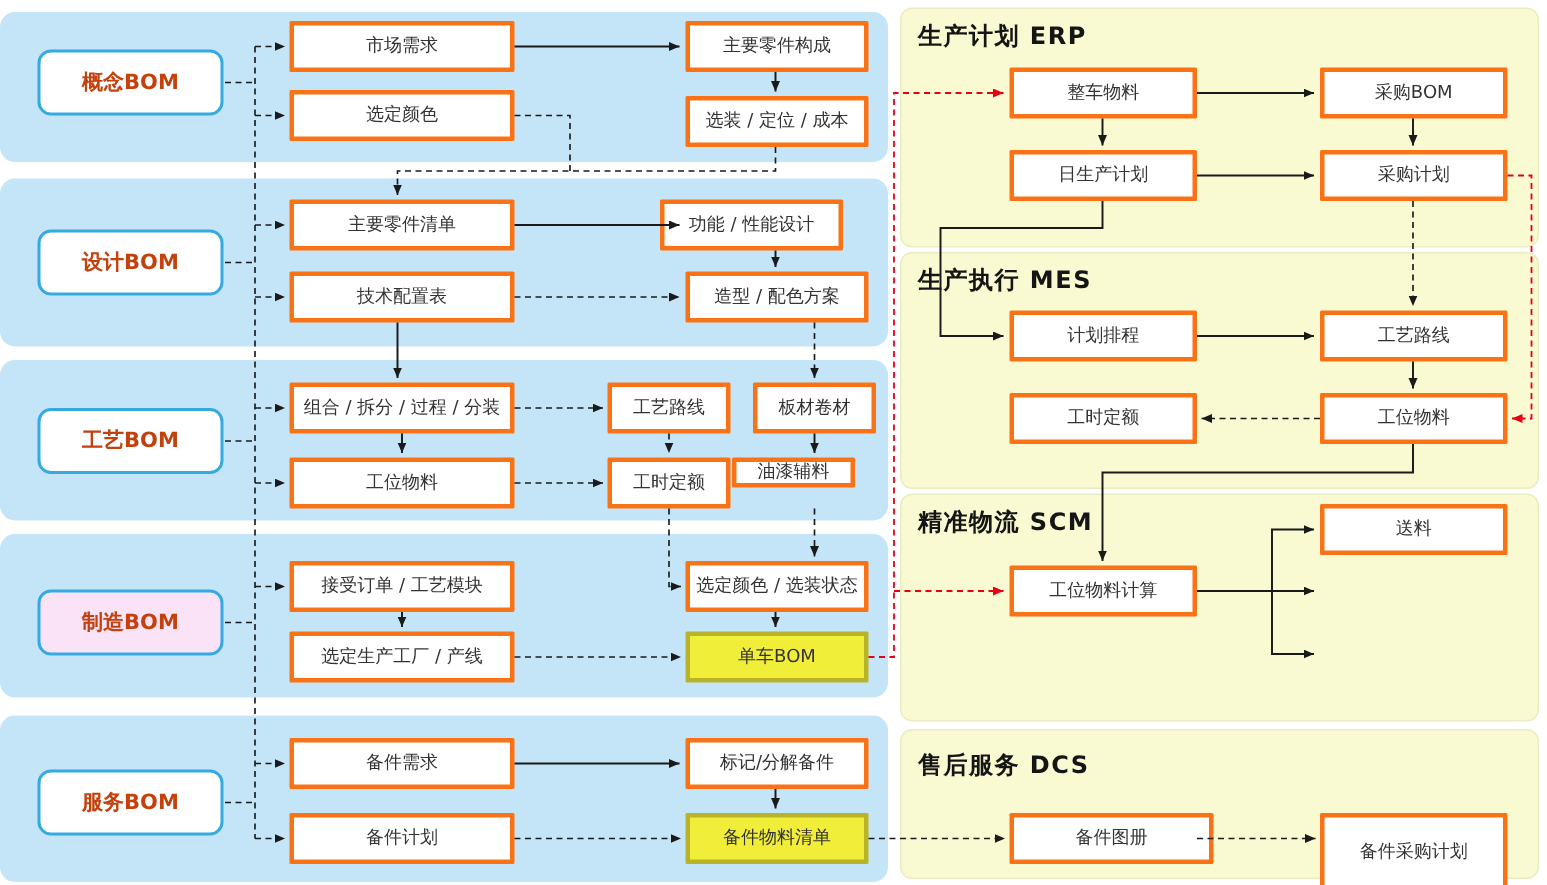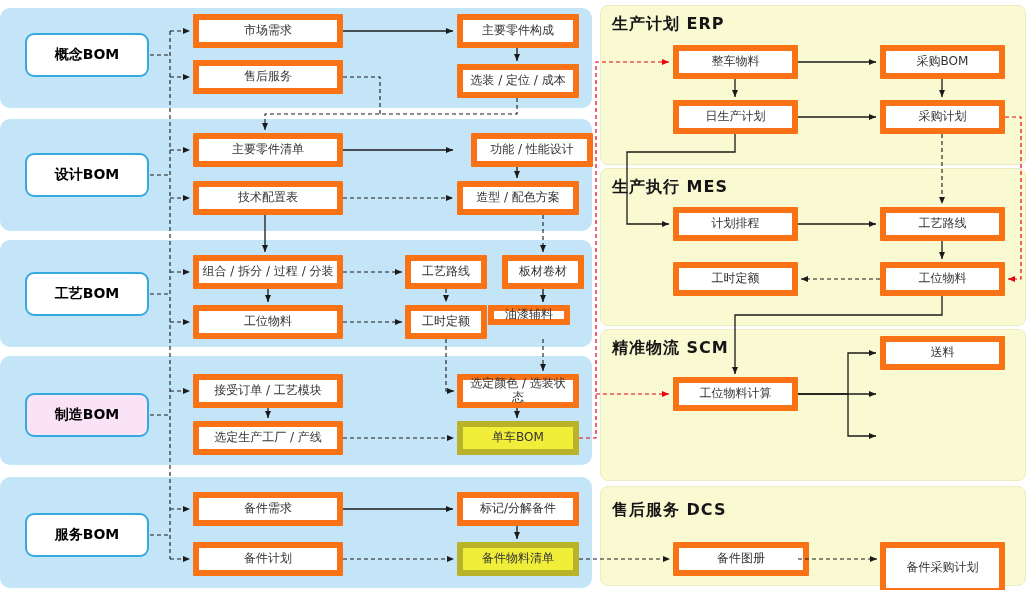--- a/index.html
+++ b/index.html
@@ -3,24 +3,24 @@
 <meta charset="utf-8">
 <style>
   html,body{margin:0;padding:0;background:#fff;font-family:"DejaVu Sans",sans-serif;}
   #canvas{position:relative;width:1031px;height:590px;background:#fff;overflow:hidden;}
 
   .lpanel{position:absolute;left:0;width:592px;background:#c4e5f7;border-radius:10px;}
   .rpanel{position:absolute;left:600px;width:426px;background:#f9f9d2;border:1px solid #ececc2;border-radius:8px;box-sizing:border-box;}
 
   .bom-label{position:absolute;left:25px;width:124px;height:44px;background:#fff;
     border:2px solid #36a9e1;border-radius:9px;display:flex;align-items:center;justify-content:center;
-    font-size:14px;font-weight:bold;color:#000000;box-sizing:border-box;}
+    font-size:14px;font-weight:bold;color:#c2410c;box-sizing:border-box;}
   .bom-label.pink{background:#fbe3f7;}
 
-  .fbox{position:absolute;background:#fff;border:6px solid #f97316;display:flex;align-items:center;
+  .fbox{position:absolute;background:#fff;border:3px solid #f97316;display:flex;align-items:center;
     justify-content:center;font-size:12px;color:#333;text-align:center;line-height:1.15;
     box-sizing:border-box;padding:0 3px;border-radius:1px;}
   .fbox.yellow{background:#f1ee3a;border-color:#b9b32a;font-weight:normal;}
 
   .rtitle{position:absolute;font-size:16px;font-weight:bold;color:#151515;letter-spacing:1px;}
 
   svg#wires{position:absolute;left:0;top:0;pointer-events:none;}
   .sol{fill:none;stroke:#1a1a1a;stroke-width:1.3;}
   .dsh{fill:none;stroke:#1a1a1a;stroke-width:1.1;stroke-dasharray:4 3;}
   .red{fill:none;stroke:#e60012;stroke-width:1.2;stroke-dasharray:4 3;}
@@ -46,27 +46,27 @@
   <div class="rtitle" style="left:612px;top:338px">精准物流 SCM</div>
   <div class="rtitle" style="left:612px;top:500px">售后服务 DCS</div>
 
   <div class="bom-label" style="top:33px">概念BOM</div>
   <div class="bom-label" style="top:153px">设计BOM</div>
   <div class="bom-label" style="top:272px">工艺BOM</div>
   <div class="bom-label pink" style="top:393px">制造BOM</div>
   <div class="bom-label" style="top:513px">服务BOM</div>
 
   <div class="fbox" style="left:193px;top:14px;width:150px;height:34px">市场需求</div>
-  <div class="fbox" style="left:193px;top:60px;width:150px;height:34px">售后服务</div>
+  <div class="fbox" style="left:193px;top:60px;width:150px;height:34px">选定颜色</div>
   <div class="fbox" style="left:457px;top:14px;width:122px;height:34px">主要零件构成</div>
   <div class="fbox" style="left:457px;top:64px;width:122px;height:34px">选装 / 定位 / 成本</div>
 
   <div class="fbox" style="left:193px;top:133px;width:150px;height:34px">主要零件清单</div>
   <div class="fbox" style="left:193px;top:181px;width:150px;height:34px">技术配置表</div>
-  <div class="fbox" style="left:471px;top:133px;width:122px;height:34px">功能 / 性能设计</div>
+  <div class="fbox" style="left:440px;top:133px;width:122px;height:34px">功能 / 性能设计</div>
   <div class="fbox" style="left:457px;top:181px;width:122px;height:34px">造型 / 配色方案</div>
 
   <div class="fbox" style="left:193px;top:255px;width:150px;height:34px">组合 / 拆分 / 过程 / 分装</div>
   <div class="fbox" style="left:193px;top:305px;width:150px;height:34px">工位物料</div>
   <div class="fbox" style="left:405px;top:255px;width:82px;height:34px">工艺路线</div>
   <div class="fbox" style="left:405px;top:305px;width:82px;height:34px">工时定额</div>
   <div class="fbox" style="left:502px;top:255px;width:82px;height:34px">板材卷材</div>
   <div class="fbox" style="left:488px;top:305px;width:82px;height:20px">油漆辅料</div>
 
   <div class="fbox" style="left:193px;top:374px;width:150px;height:34px">接受订单 / 工艺模块</div>

